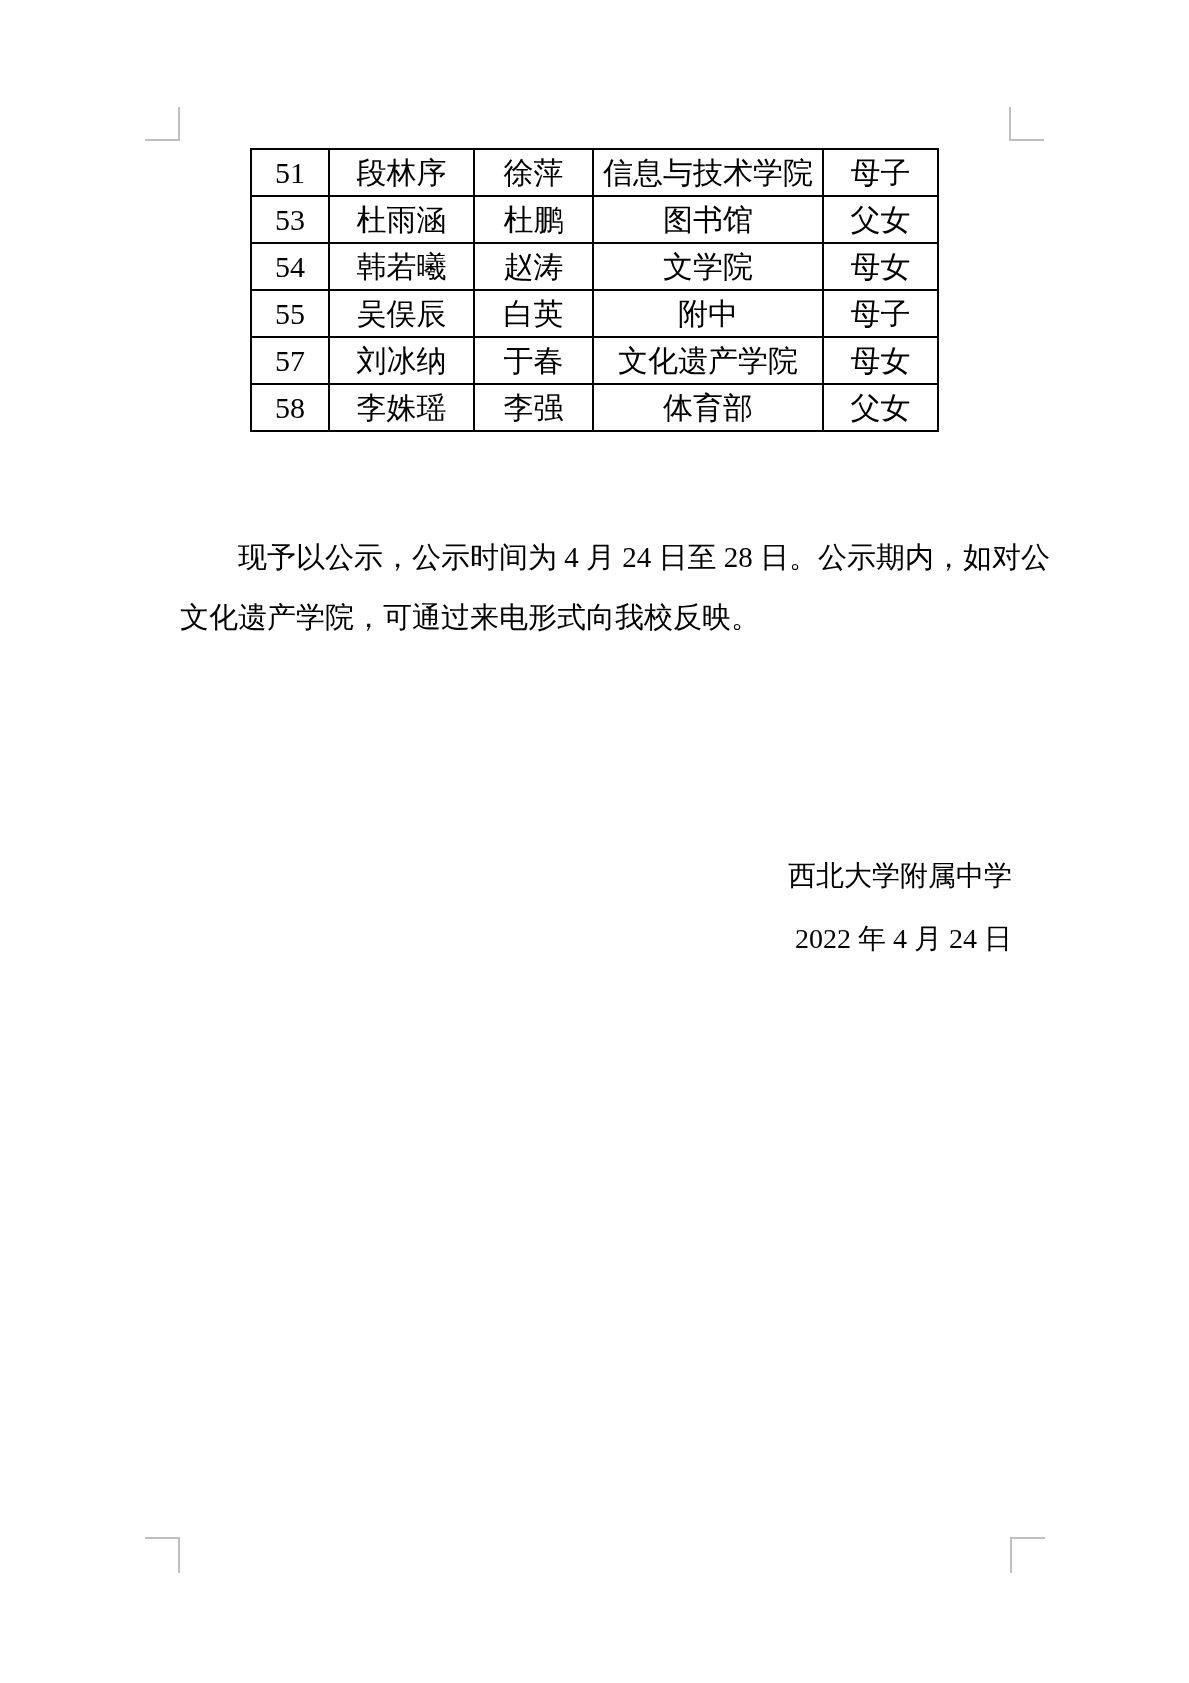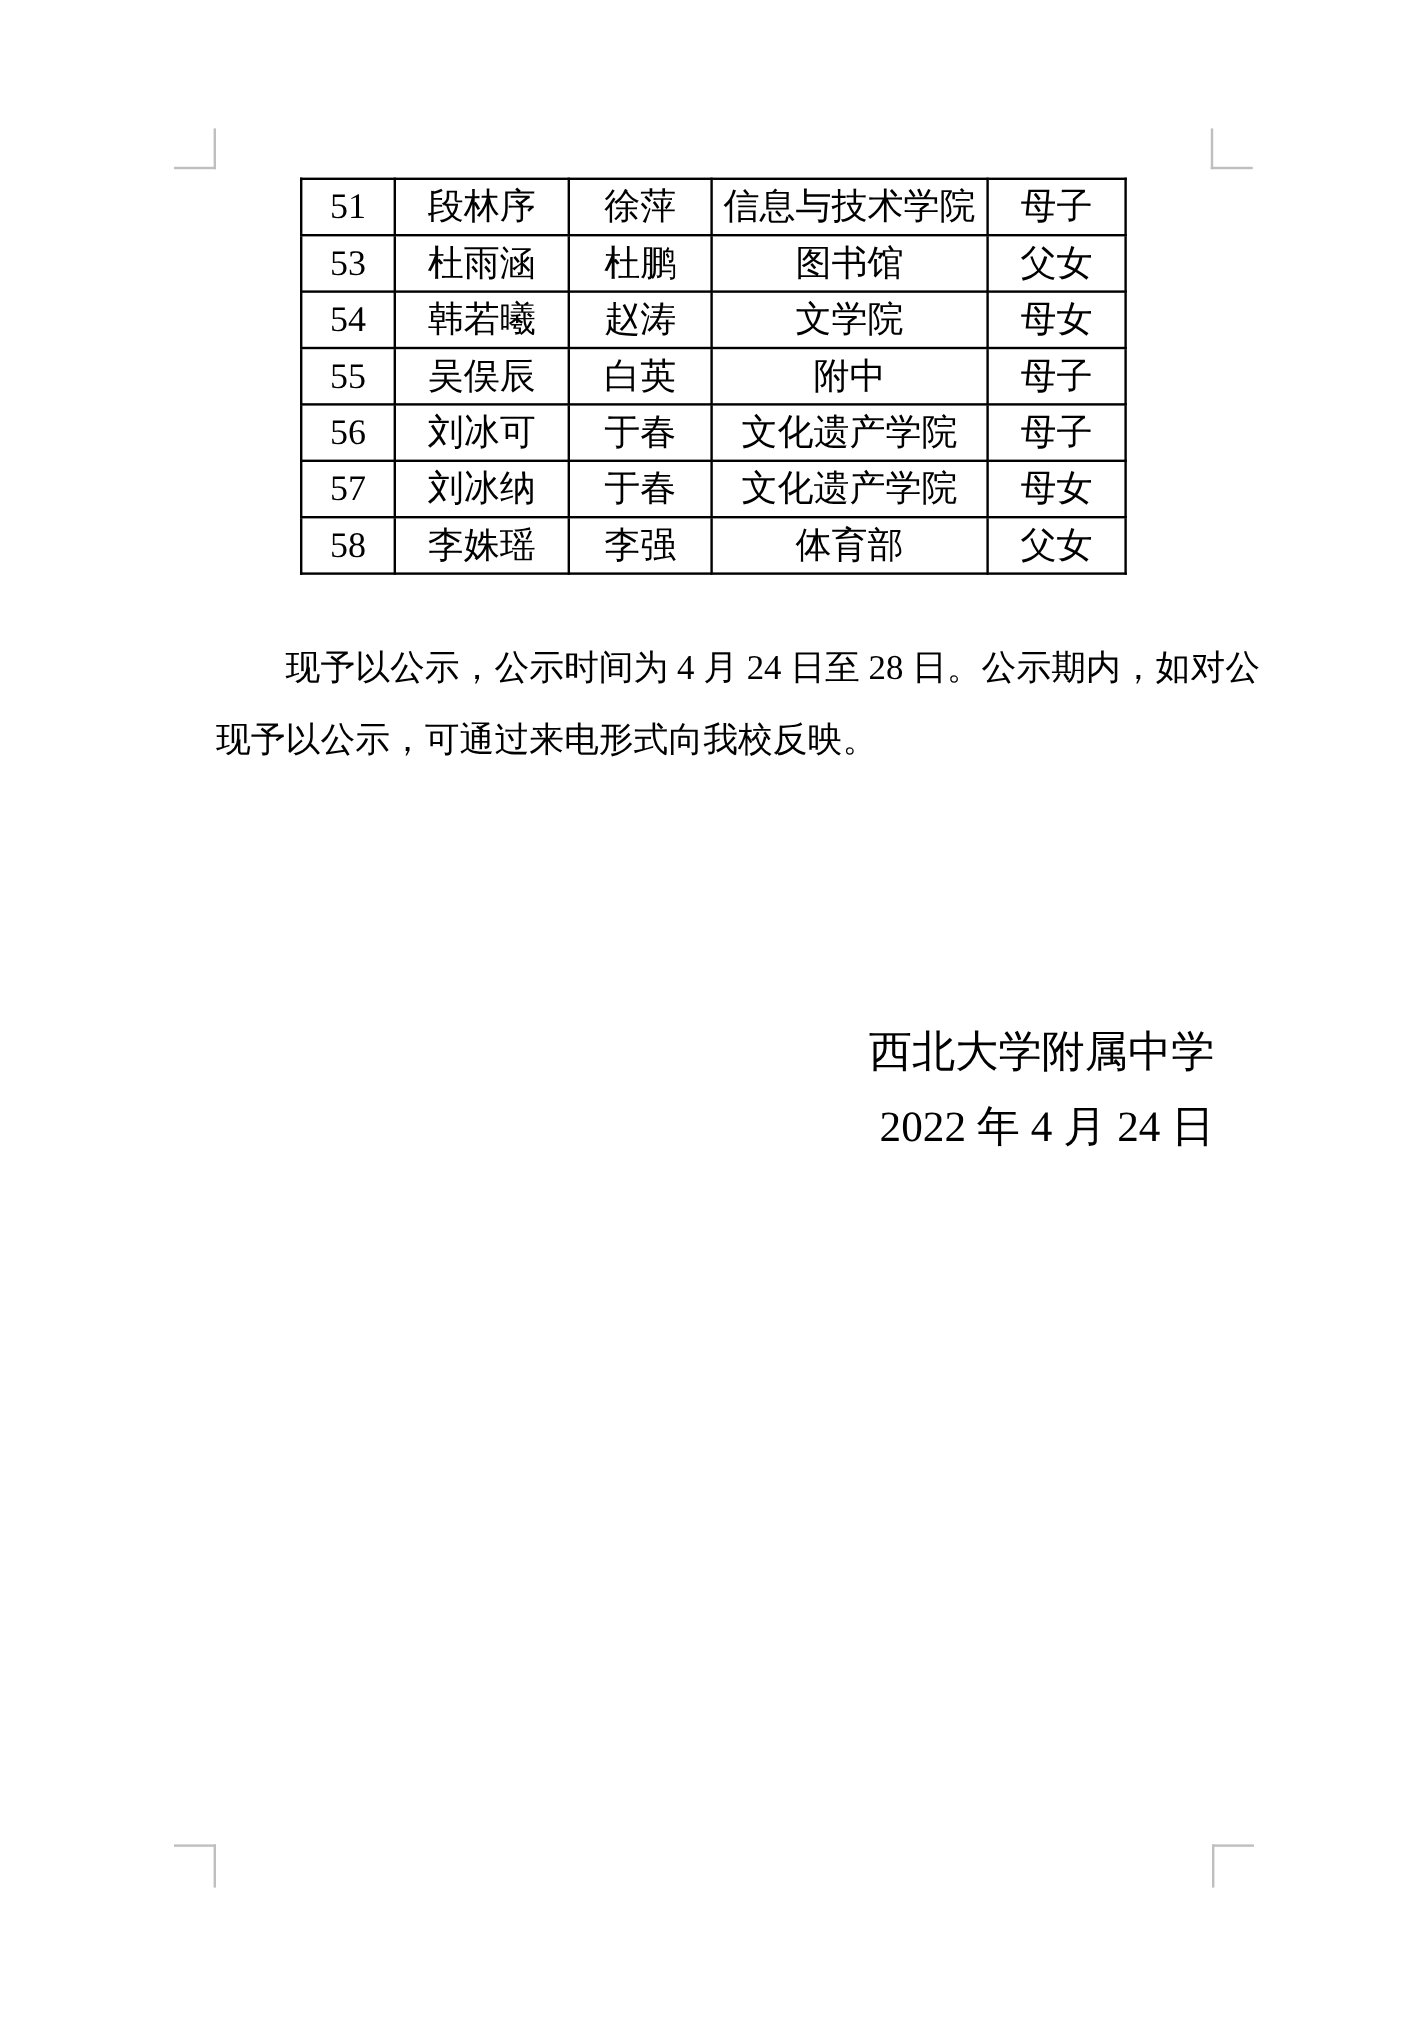--- a/index.html
+++ b/index.html
@@ -60,21 +60,21 @@
     left: 222px;
     top: 660px;
     font-size: 29px;
     line-height: 60px;
     white-space: nowrap;
   }
   
   .sig-line {
     position: absolute;
     right: 177px;
-    font-size: 36px;
+    font-size: 28px;
     line-height: 60px;
     text-align: left;
     white-space: nowrap;
   }
   .sig-line.org  { top: 846px; }
   .sig-line.date { top: 909px; }
 </style>
 </head>
 <body>
 
@@ -116,43 +116,36 @@
         <td>母女</td>
       </tr>
       <tr>
         <td>55</td>
         <td>吴俣辰</td>
         <td>白英</td>
         <td>附中</td>
         <td>母子</td>
       </tr>
       <tr>
-        <td>56</td>
-        <td>刘冰可</td>
-        <td>于春</td>
-        <td>文化遗产学院</td>
-        <td>母子</td>
-      </tr>
-      <tr>
         <td>57</td>
         <td>刘冰纳</td>
         <td>于春</td>
         <td>文化遗产学院</td>
         <td>母女</td>
       </tr>
       <tr>
         <td>58</td>
         <td>李姝瑶</td>
         <td>李强</td>
         <td>体育部</td>
         <td>父女</td>
       </tr>
     </tbody>
   </table>
 
   <div class="notice-line l1">现予以公示，公示时间为 4 月 24 日至 28 日。公示期内，如对公</div>
-  <div class="notice-line l2">现予以公示，可通过来电形式向我校反映。</div>
+  <div class="notice-line l2">文化遗产学院，可通过来电形式向我校反映。</div>
 
 
   <div class="sig-line org">西北大学附属中学</div>
   <div class="sig-line date">2022 年 4 月 24 日</div>
 
 </div>
 
 </body></html>

